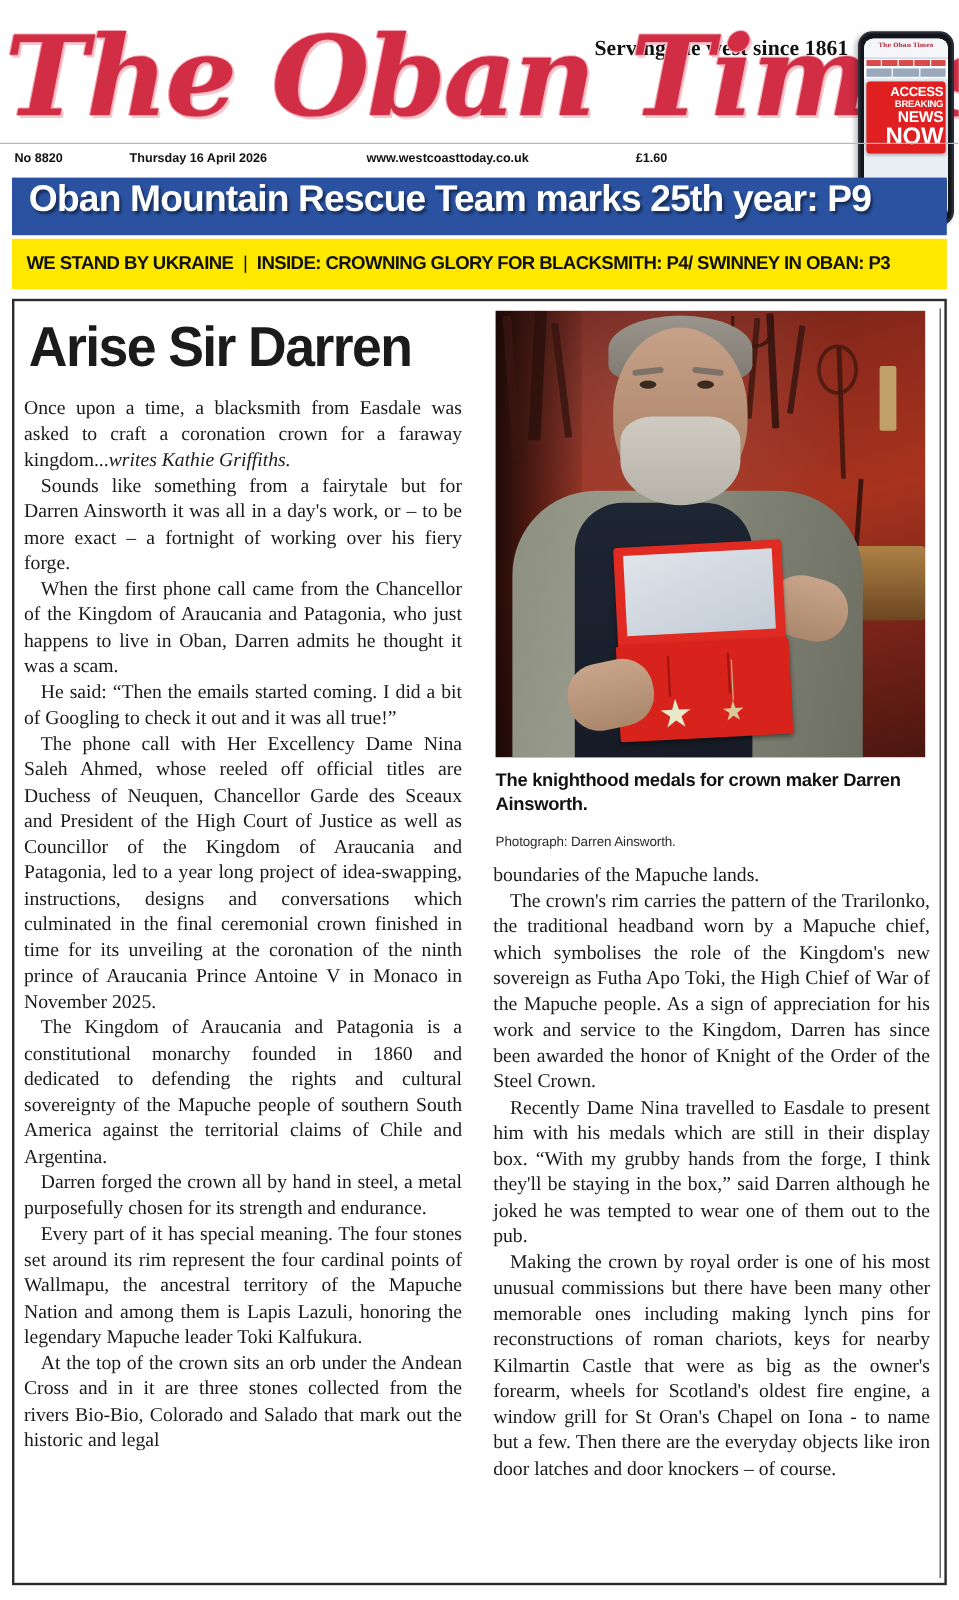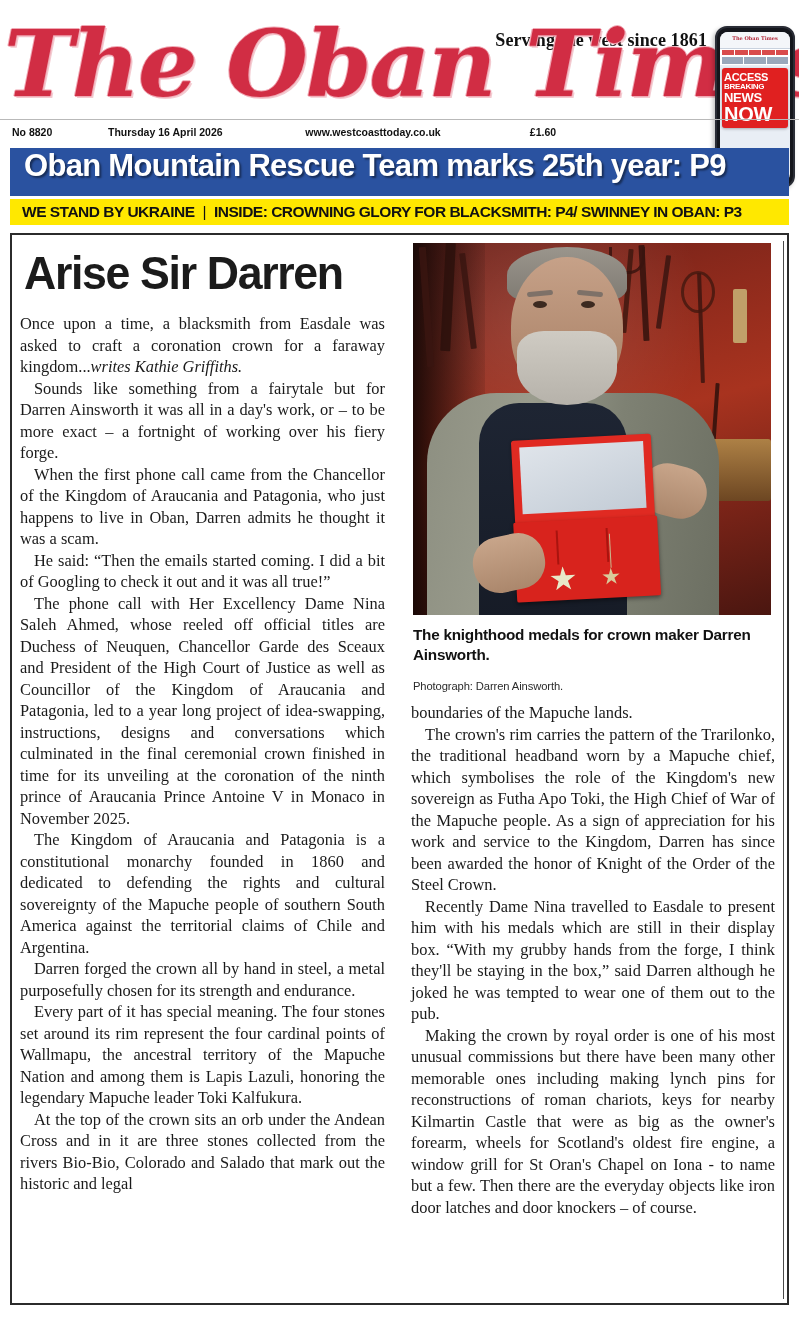--- a/index.html
+++ b/index.html
@@ -59,21 +59,21 @@
     font-size:5px;font-weight:700;color:#b32a3c;
     font-family:"DejaVu Serif",serif;white-space:nowrap;
   }
   .ph-navstrip{height:7px;background:#fff;display:flex;gap:1px;padding:1px 2px;box-sizing:border-box;}
   .ph-navstrip i{flex:1;background:#d94b4b;display:block;}
   .ph-thumbs{height:9px;background:#fff;display:flex;gap:1px;padding:1px 2px;box-sizing:border-box;}
   .ph-thumbs i{flex:1;background:#9aa8bb;display:block;}
   .ph-redbox{
     position:absolute;left:2px;right:2px;top:36px;
     background:#e02020;border-radius:3px;
-    padding:4px 2px;text-align:left;
+    padding:4px 2px;text-align:right;
     box-shadow:0 1px 3px rgba(0,0,0,.3);
   }
   .ph-redbox div{
     font-family:"Liberation Sans",sans-serif;
     font-weight:700;color:#fff;line-height:1.0;
     letter-spacing:-.3px;
   }
   .ph-l1{font-size:11px;}
   .ph-l2{font-size:8px;}
   .ph-l3{font-size:13px;}
@@ -108,21 +108,21 @@
   .blue-banner .bb-text{
     font-family:"Liberation Sans",sans-serif;
     font-weight:700;font-size:31px;color:#fff;
     margin-left:14px;letter-spacing:-.7px;
     white-space:nowrap;
     text-shadow:2px 2px 2px rgba(0,0,0,.45);
   }
 
   
   .yellow-banner{
-    position:relative;margin:3px 10px 0;height:26px;
+    position:relative;margin:3px 10px 0;height:42px;
     background:#ffe800;
     display:flex;align-items:center;
     font-family:"Liberation Sans",sans-serif;
     font-weight:700;font-size:15.5px;color:#111;
     letter-spacing:-.5px;white-space:nowrap;
   }
   .yellow-banner .yb-left{margin-left:12px;}
   .yellow-banner .yb-sep{margin:0 8px;color:#111;font-weight:400;}
   .yellow-banner .yb-right{}
 

